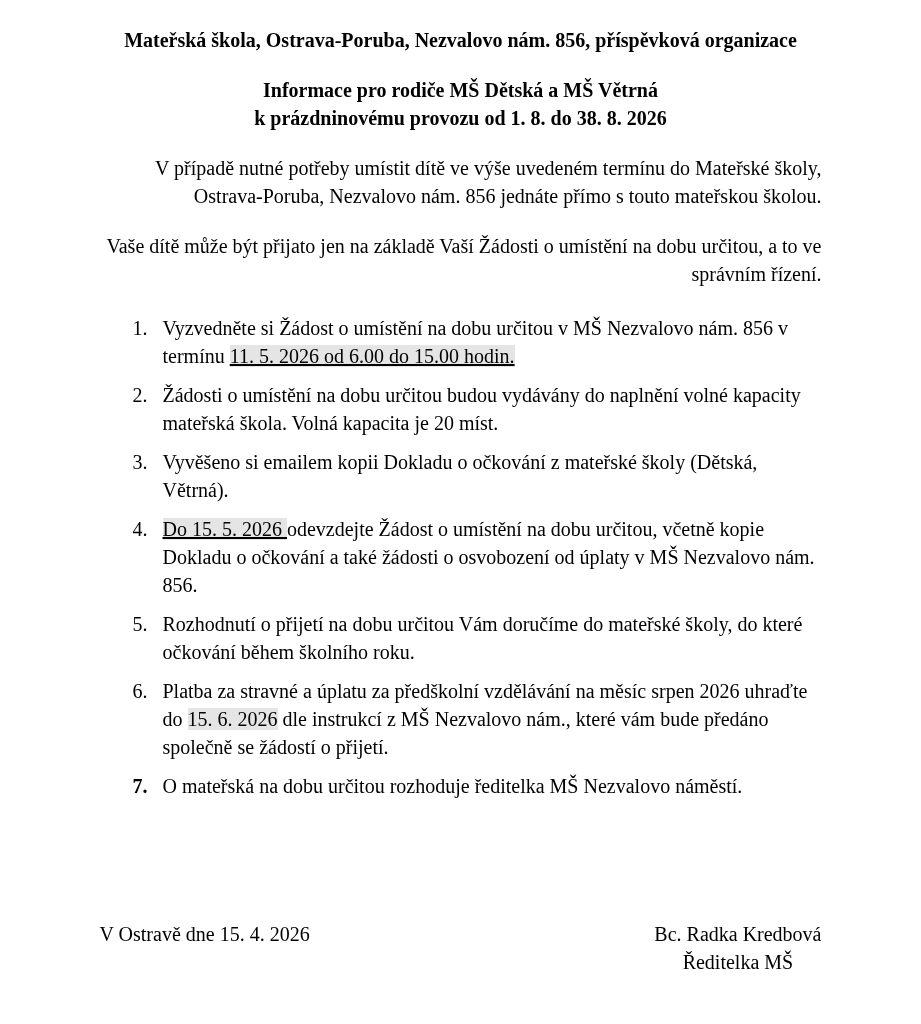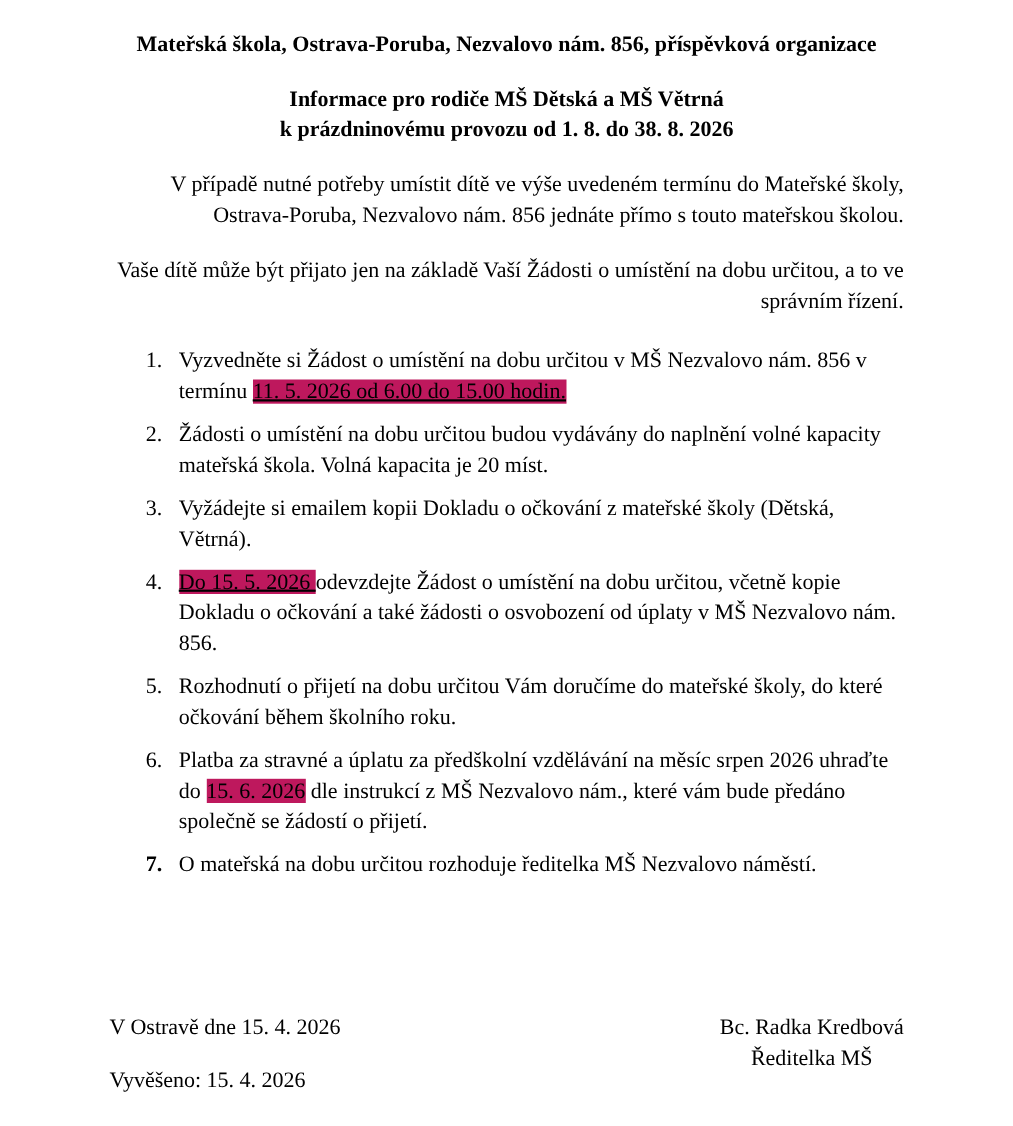--- a/index.html
+++ b/index.html
@@ -45,21 +45,21 @@
   .num-item .num {
     flex: 0 0 30px;
   }
   .num-item .num.bold-num {
     font-weight: bold;
   }
   .num-item .item-text {
     flex: 1 1 auto;
   }
   .hl {
-    background: #be185d;
+    background: #e5e5e5;
   }
   .ul {
     text-decoration: underline;
   }
   .footer {
     position: absolute;
     left: 70px;
     right: 70px;
     top: 920px;
     display: flex;
@@ -96,21 +96,21 @@
       <span class="item-text"><span>Vyzvedněte si Žádost o umístění na dobu určitou v MŠ Nezvalovo nám. 856 v termínu </span><span class="hl ul">11. 5. 2026 od 6.00 do 15.00 hodin.</span></span>
     </div>
 
     <div class="num-item">
       <span class="num">2.</span>
       <span class="item-text">Žádosti o umístění na dobu určitou budou vydávány do naplnění volné kapacity mateřská škola. Volná kapacita je 20 míst.</span>
     </div>
 
     <div class="num-item">
       <span class="num">3.</span>
-      <span class="item-text">Vyžádejte si emailem kopii Dokladu o očkování z mateřské školy (Dětská, Větrná).</span>
+      <span class="item-text">Vyvěšeno si emailem kopii Dokladu o očkování z mateřské školy (Dětská, Větrná).</span>
     </div>
 
     <div class="num-item">
       <span class="num">4.</span>
       <span class="item-text"><span class="hl ul">Do 15. 5. 2026 </span><span>odevzdejte Žádost o umístění na dobu určitou, včetně kopie Dokladu o očkování a také žádosti o osvobození od úplaty v MŠ Nezvalovo nám. 856.</span></span>
     </div>
 
     <div class="num-item">
       <span class="num">5.</span>
       <span class="item-text">Rozhodnutí o přijetí na dobu určitou Vám doručíme do mateřské školy, do které očkování během školního roku.</span>
@@ -124,21 +124,20 @@
     <div class="num-item">
       <span class="num bold-num">7.</span>
       <span class="item-text">O mateřská na dobu určitou rozhoduje ředitelka MŠ Nezvalovo náměstí.</span>
     </div>
 
   </div>
 
   <div class="footer">
     <div class="footer-left">
       <div class="left-line1">V Ostravě dne 15. 4. 2026</div>
-      <div class="left-line2">Vyvěšeno: 15. 4. 2026</div>
     </div>
     <div class="footer-right">
       <div>Bc. Radka Kredbová</div>
       <div>Ředitelka MŠ</div>
     </div>
   </div>
 
 </div>
 
 </body></html>

